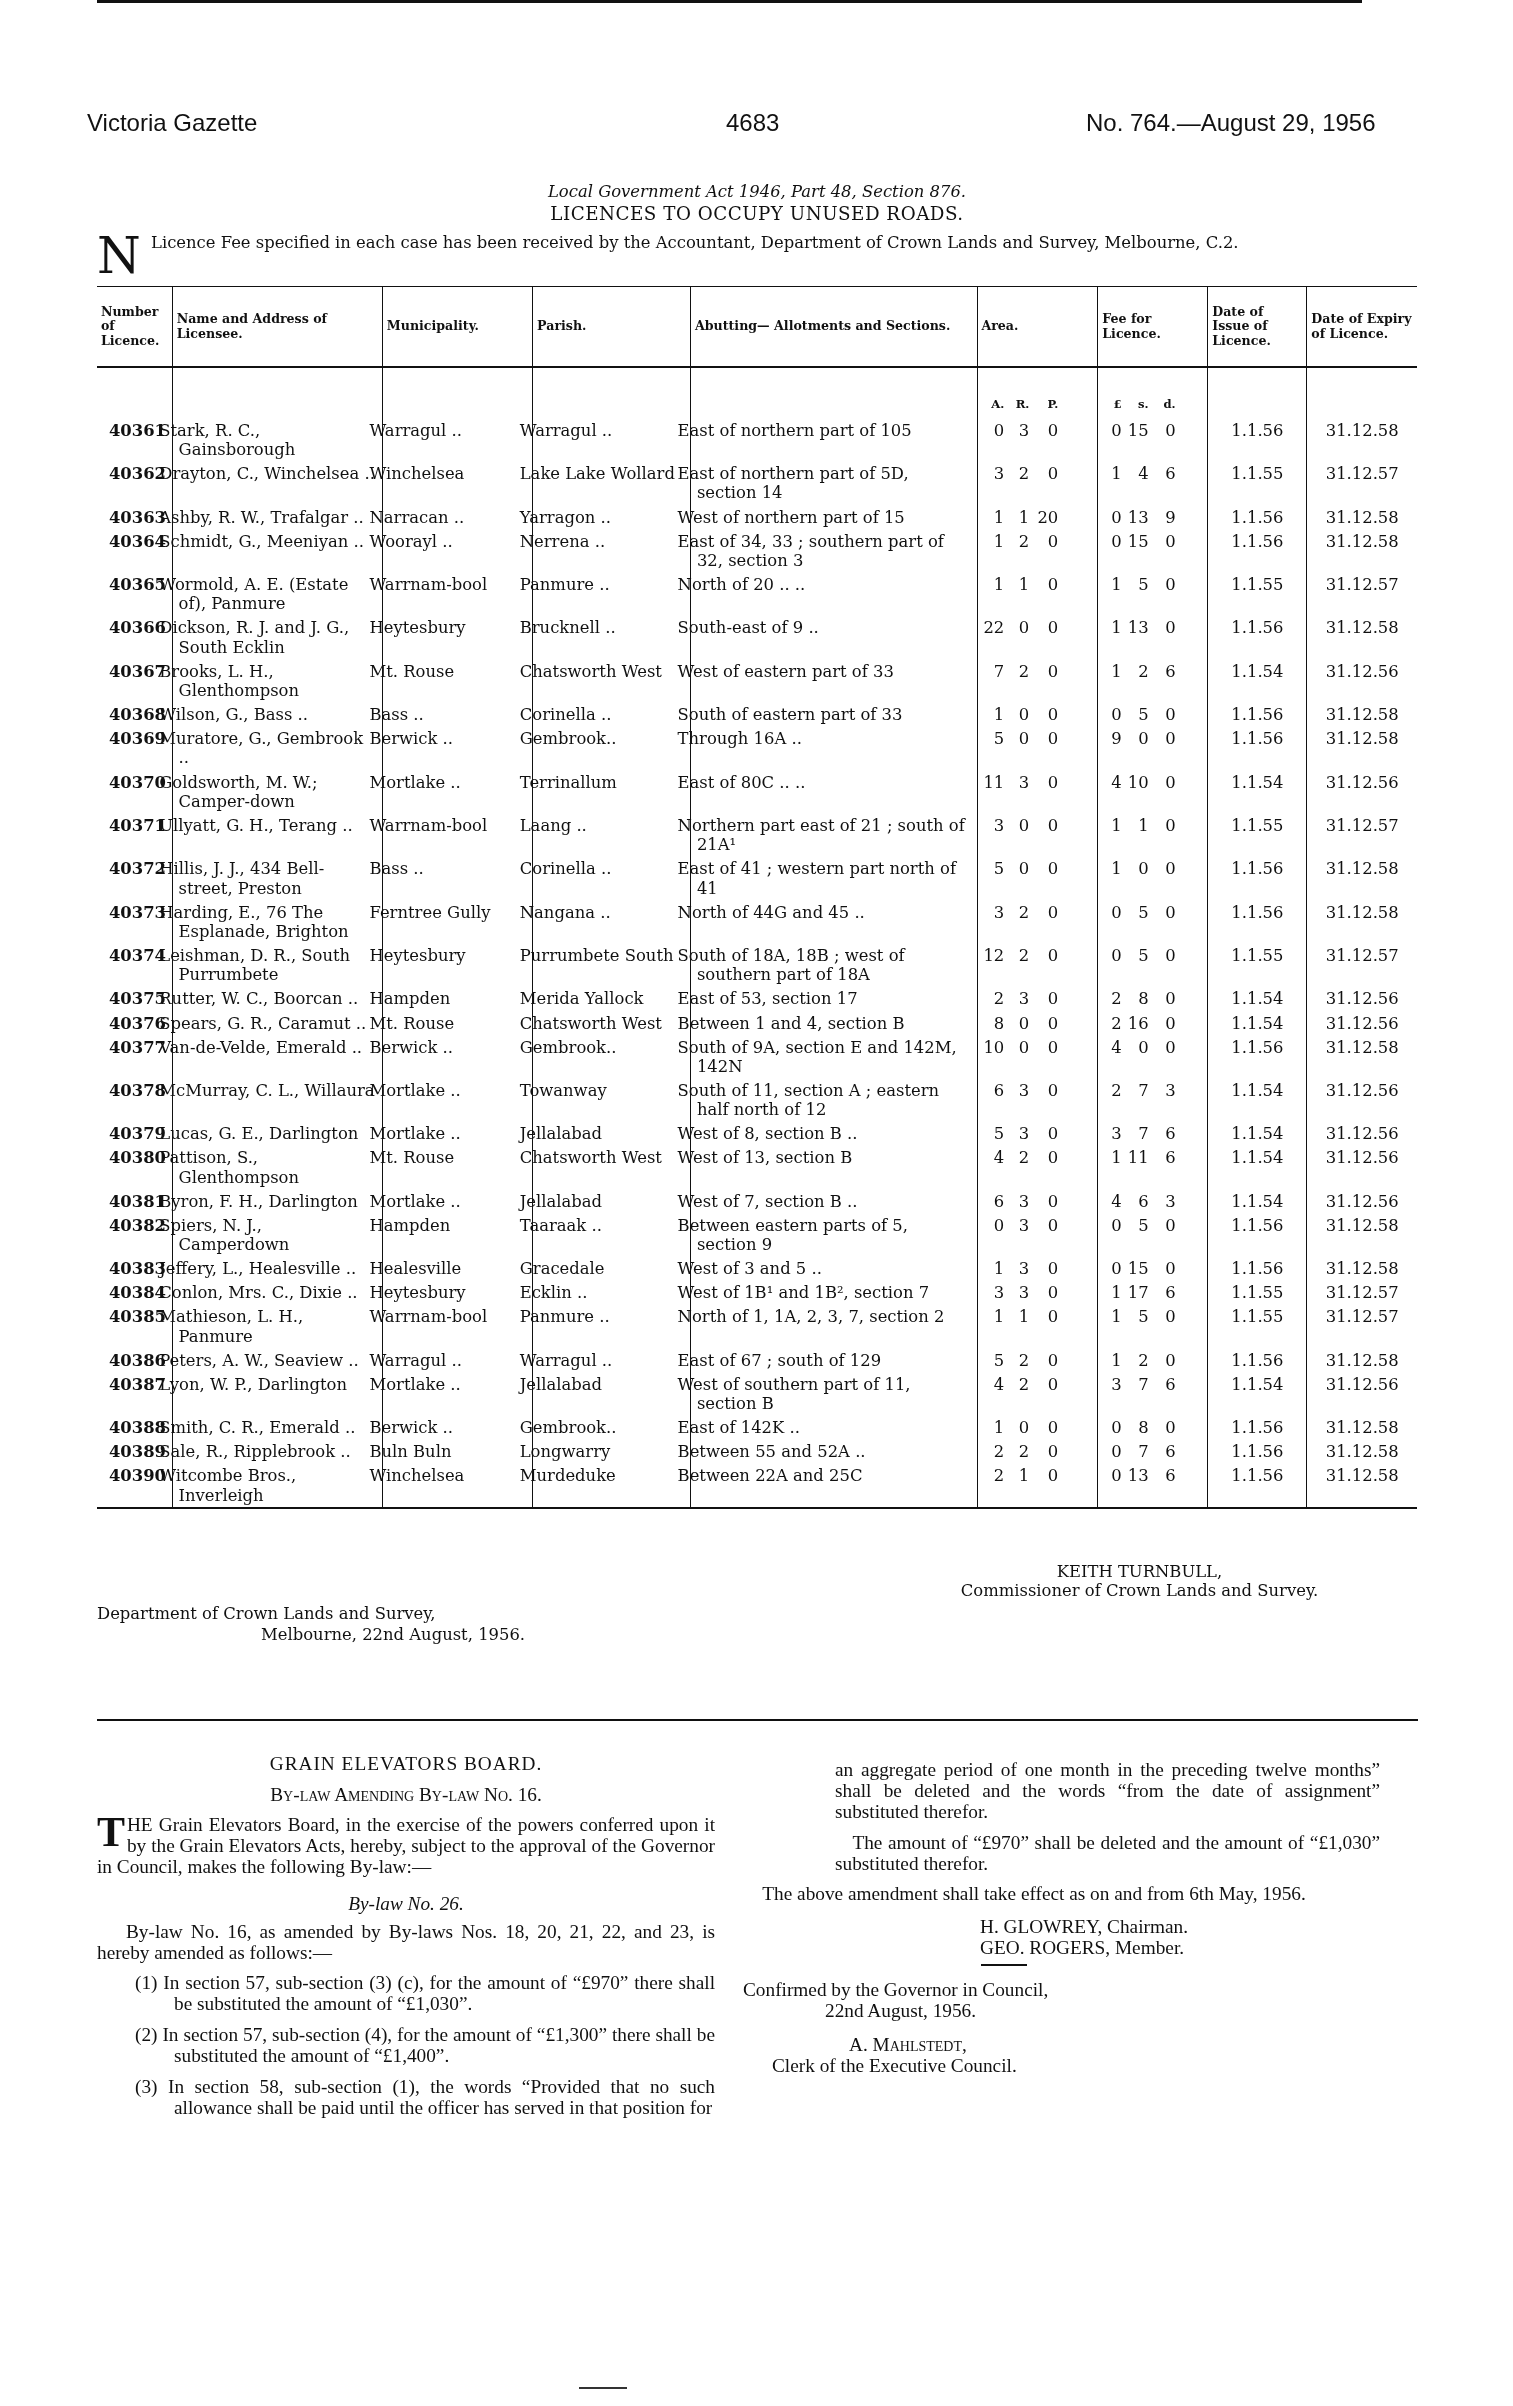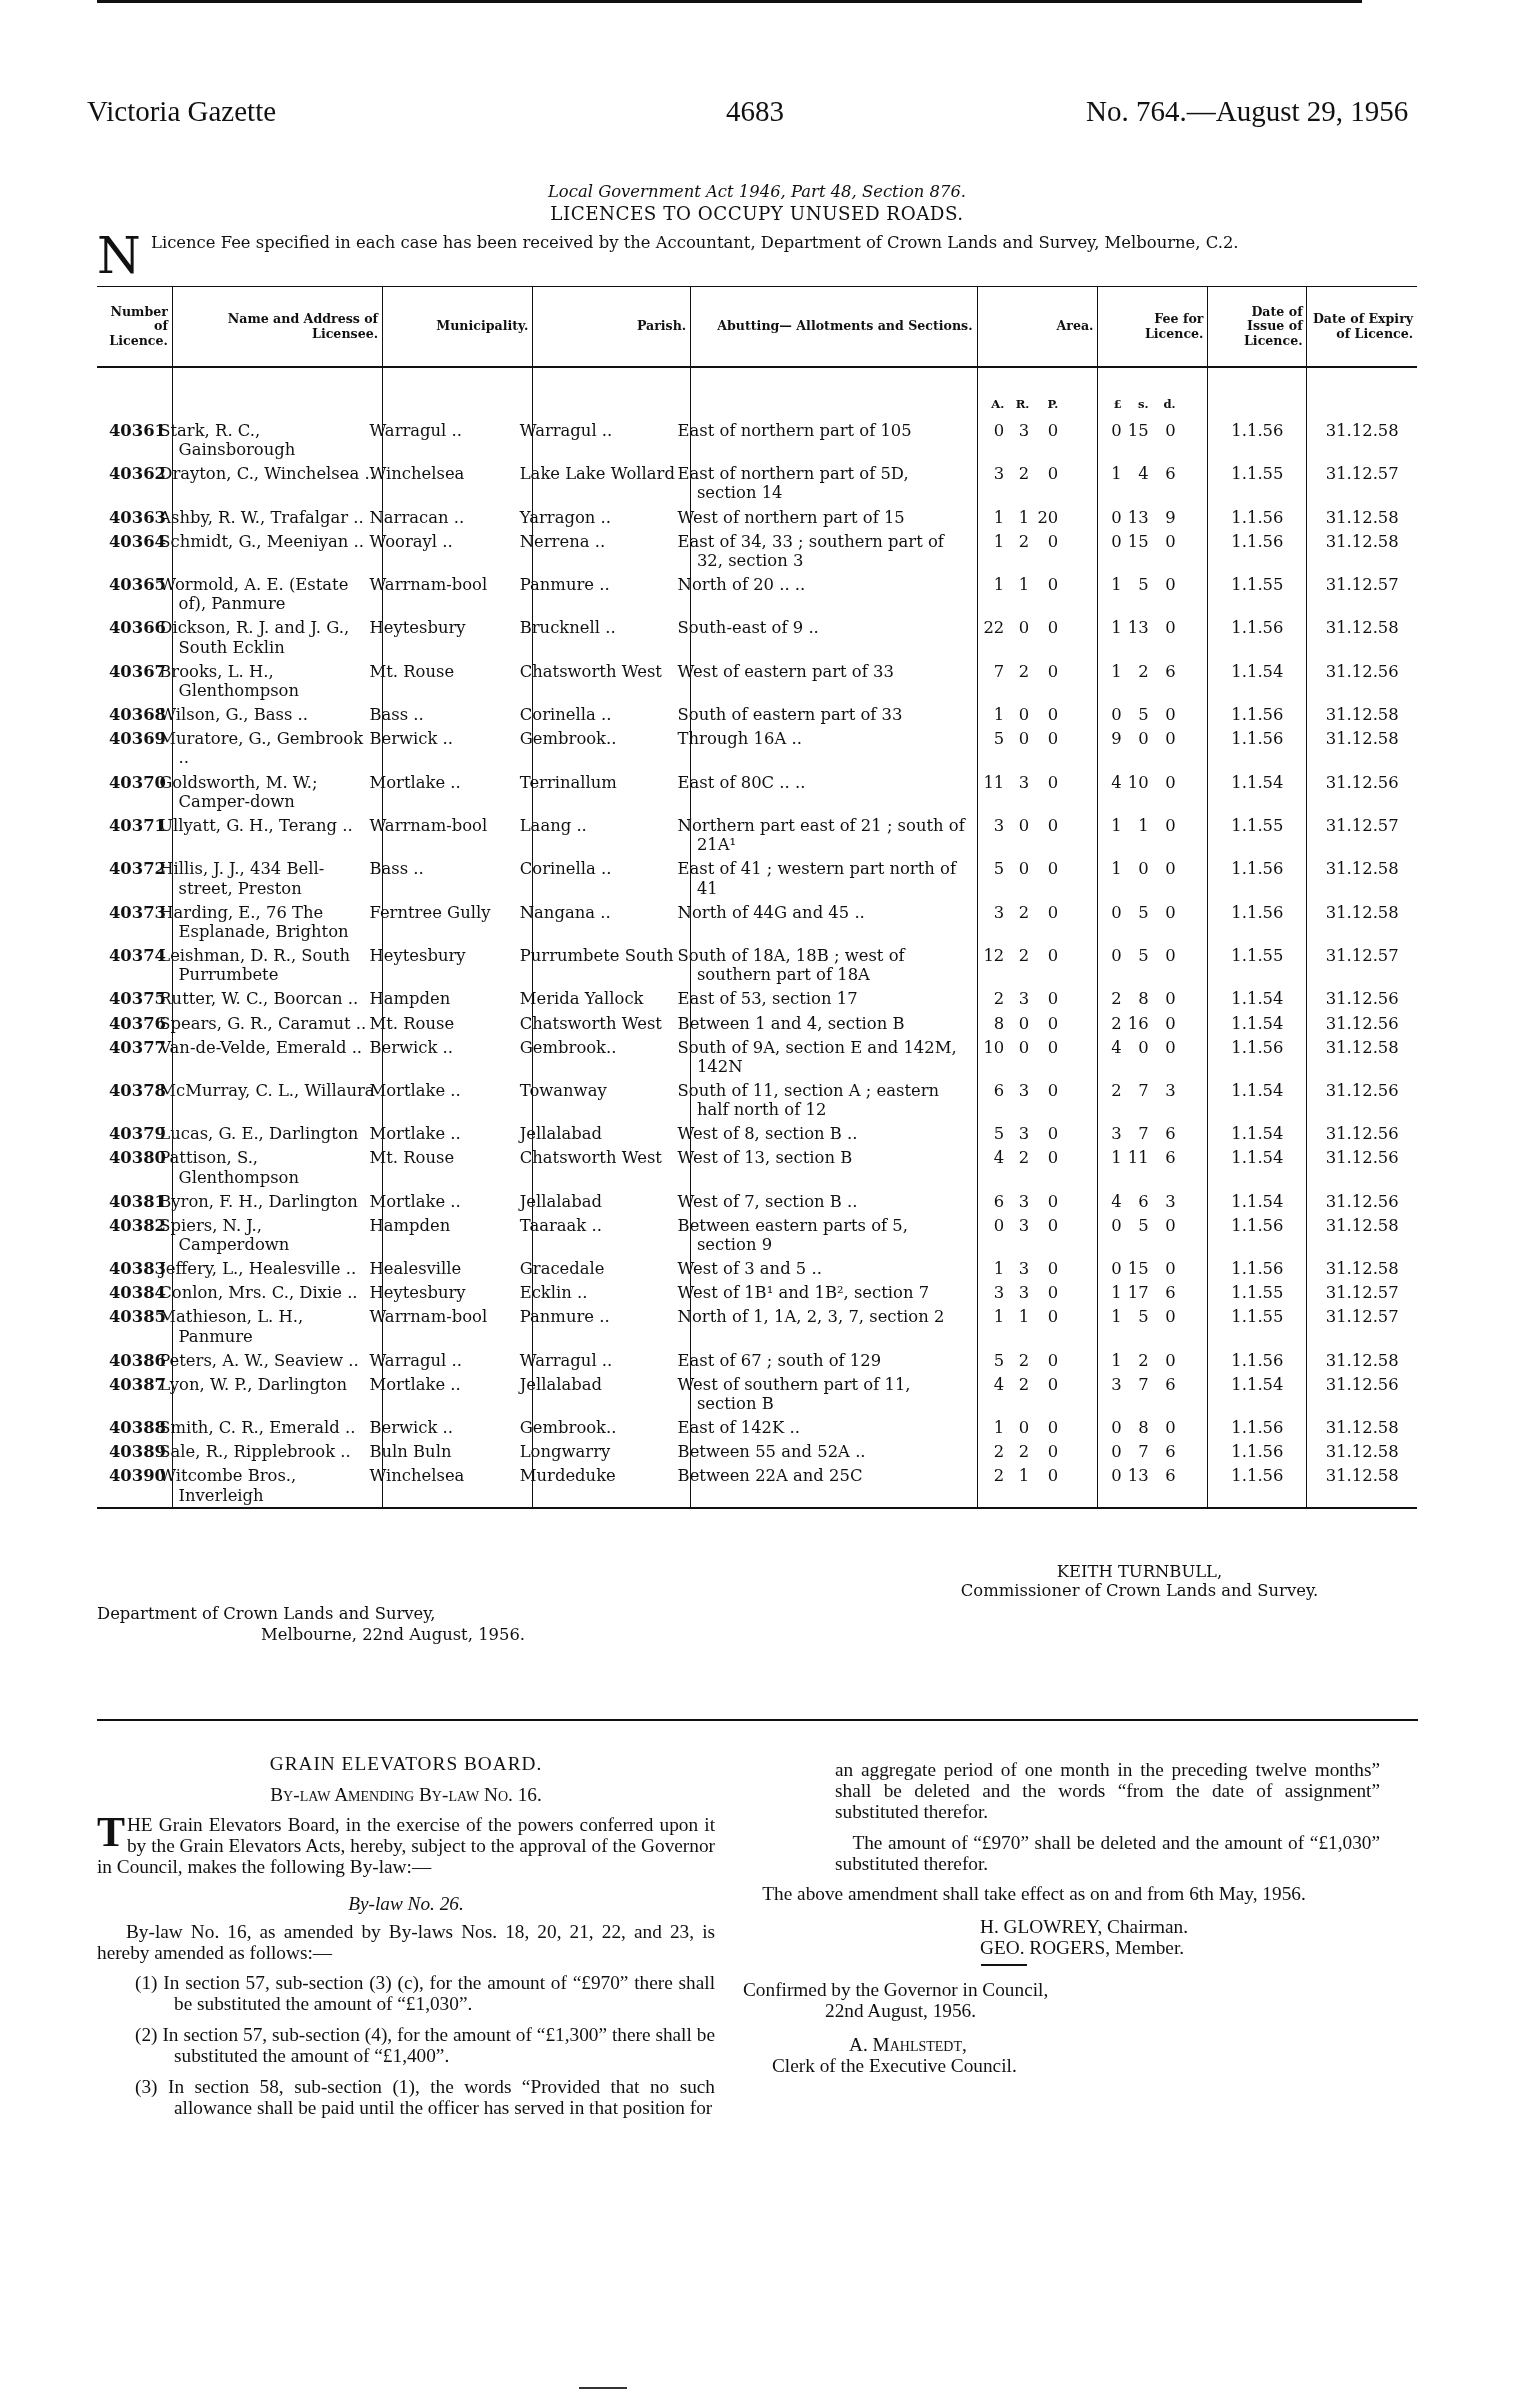--- a/index.html
+++ b/index.html
@@ -1,28 +1,28 @@
 <!DOCTYPE html>
 <html><head>
 <meta charset="utf-8">
 <style>
   html, body { margin:0; padding:0; background:#ffffff; }
   body { width:1514px; height:2406px; position:relative; color:#111; font-family:"DejaVu Serif", serif; overflow:hidden; }
   .topline { position:absolute; left:97px; top:0; width:1265px; height:2.9px; background:#111; }
-  .hdr { position:absolute; top:95px; font-size:29px; font-family:Liberation Serif, serif; }
+  .hdr { position:absolute; top:109px; font-size:24px; font-family:Liberation Sans, sans-serif; }
   .centered { position:absolute; left:0; width:1514px; text-align:center; }
   .subtitle { top:182px; font-size:16.4px; font-style:italic; }
   .title { top:203px; font-size:18.3px; letter-spacing:0.5px; }
   .notice { position:absolute; left:97px; top:232px; width:1323px; font-size:16.4px; line-height:21px; }
   .notice .dropcap { float:left; font-size:50px; line-height:44px; margin-right:3.9px; margin-top:1.9px; }
   .notice p { margin:0; text-align:justify; }
   .notice .l2 { padding-left:54px; }
 
   table.lic { position:absolute; left:97px; top:286px; width:1320px; border-collapse:collapse; font-size:16.4px; }
-  table.lic th { font-weight:bold; font-size:12.6px; font-family:"DejaVu Serif", serif; border-top:1.9px solid #111; border-bottom:2.9px solid #111; border-left:1px solid #111; padding:0 3.9px; height:79px; vertical-align:middle; text-align:right; line-height:14.5px; }
+  table.lic th { font-weight:bold; font-size:12.6px; font-family:"DejaVu Serif", serif; border-top:1.9px solid #111; border-bottom:2.9px solid #111; border-left:1px solid #111; padding:0 3.9px; height:79px; vertical-align:middle; text-align:left; line-height:14.5px; }
   table.lic th:first-child { border-left:none; }
   table.lic td { border-left:1px solid #111; padding:0 5.8px; vertical-align:top; line-height:19.3px; }
   table.lic td:first-child { border-left:none; text-align:right; padding-right:5.8px; font-weight:bold; }
   table.lic tr.units td { height:46px; vertical-align:bottom; font-size:11.6px; font-weight:bold; padding-bottom:3.9px; }
   table.lic tbody tr.row td { padding-top:2.9px; padding-bottom:1.9px; }
   table.lic tr.last td { border-bottom:2.9px solid #111; height:23px; }
   .hang { padding-left:19.3px; text-indent:-19.3px; }
   td.num3 { white-space:nowrap; }
   td.num3 span { display:inline-block; text-align:right; }
   .a1 { width:21px; } .a2 { width:25px; } .a3 { width:29px; }

